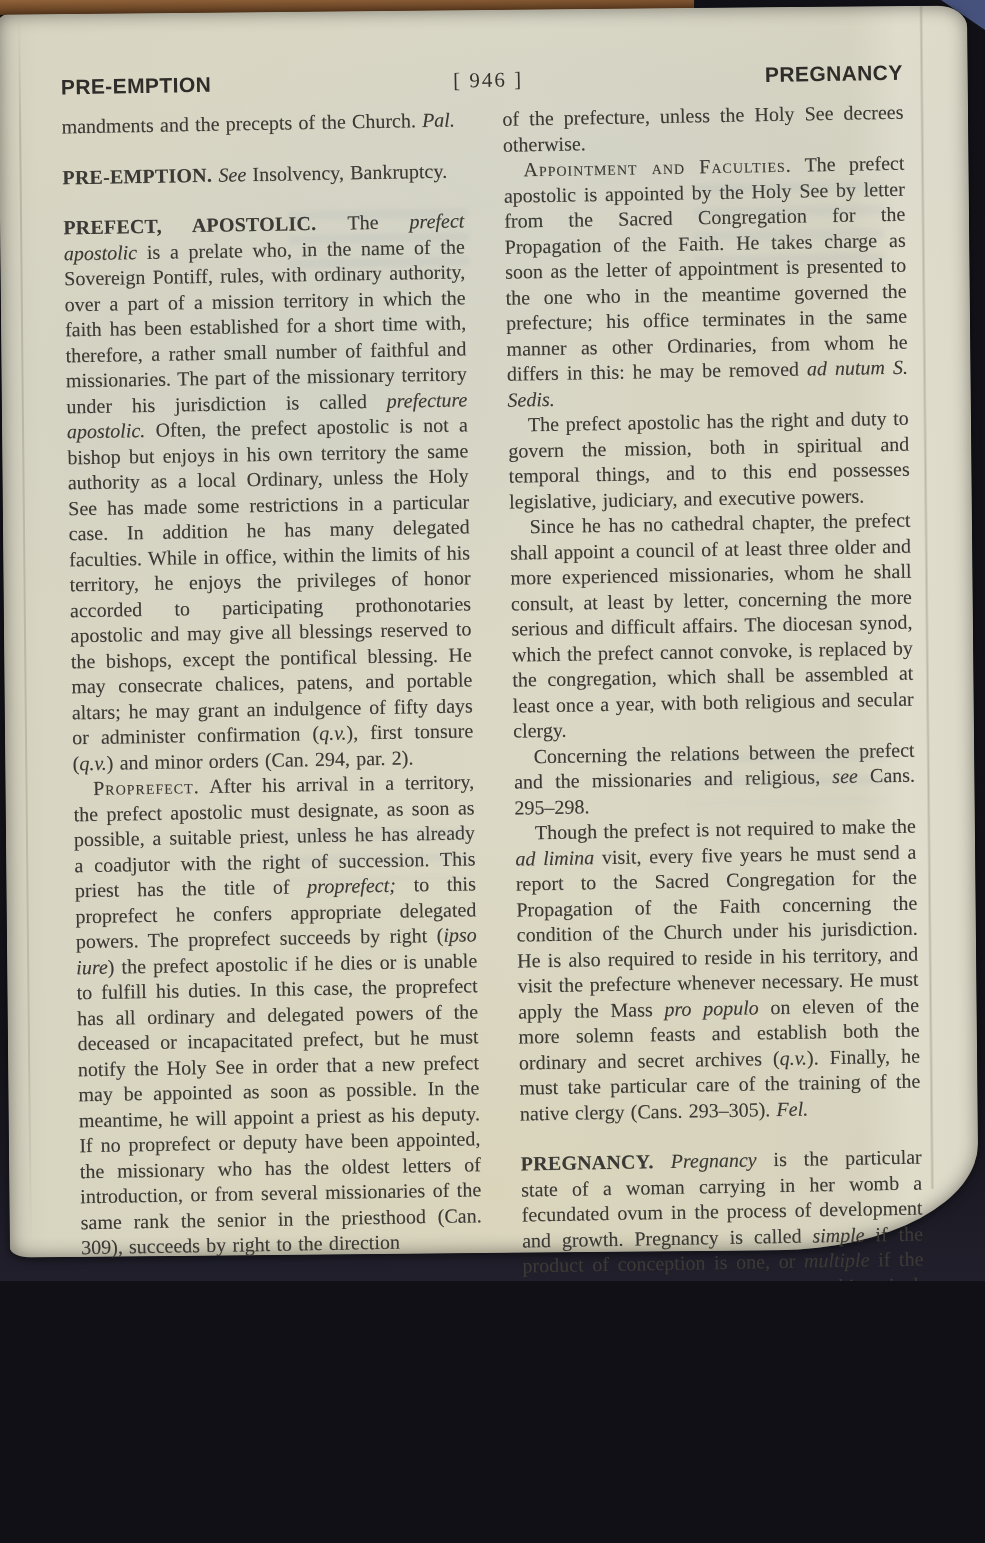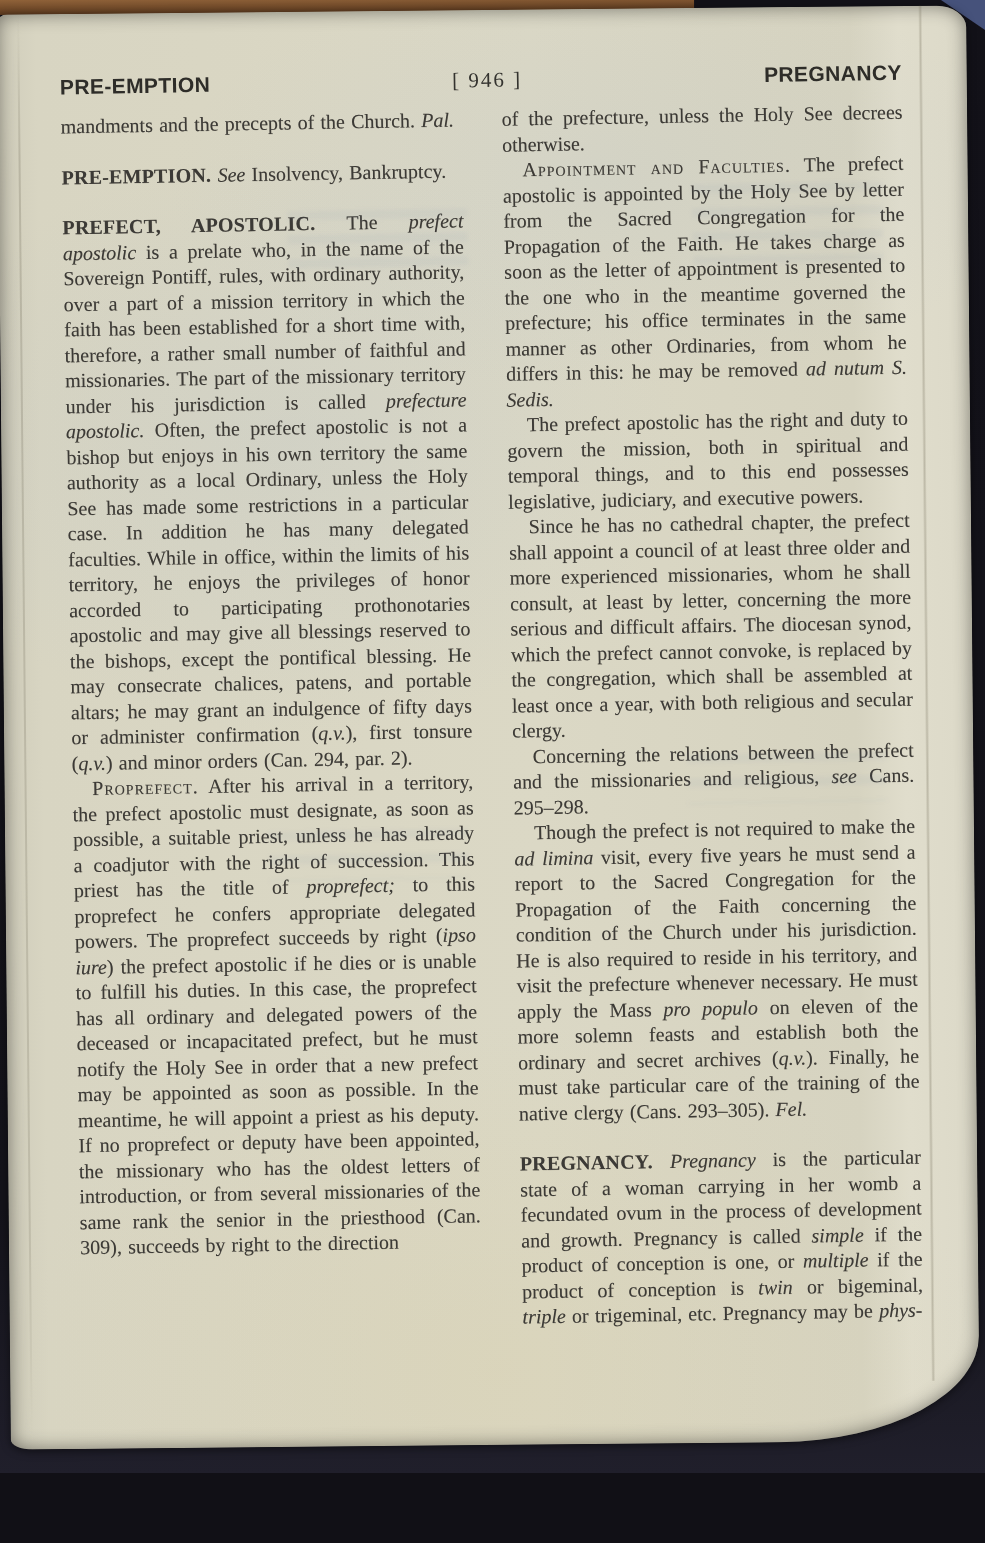--- a/index.html
+++ b/index.html
@@ -1,17 +1,17 @@
 <!DOCTYPE html>
 <html><head>
 <meta charset="utf-8">
 <style>
   html,body{margin:0;padding:0;background:#111016;}
   .photo{
-    position:relative;width:985px;height:1473px;overflow:hidden;
+    position:relative;width:985px;height:1281px;overflow:hidden;
     background:linear-gradient(180deg,#121118 0%,#14131a 82%,#201f2b 100%);
     font-family:"Liberation Serif", serif;
   }
   .table-strip{
     position:absolute;top:-3px;left:-6px;width:700px;height:18px;
     background:linear-gradient(180deg,#9a6a3e,#5c3a1f);
     transform:rotate(-0.4deg);transform-origin:0 0;
   }
   .corner-blue{
     position:absolute;top:0;right:0;width:44px;height:30px;

